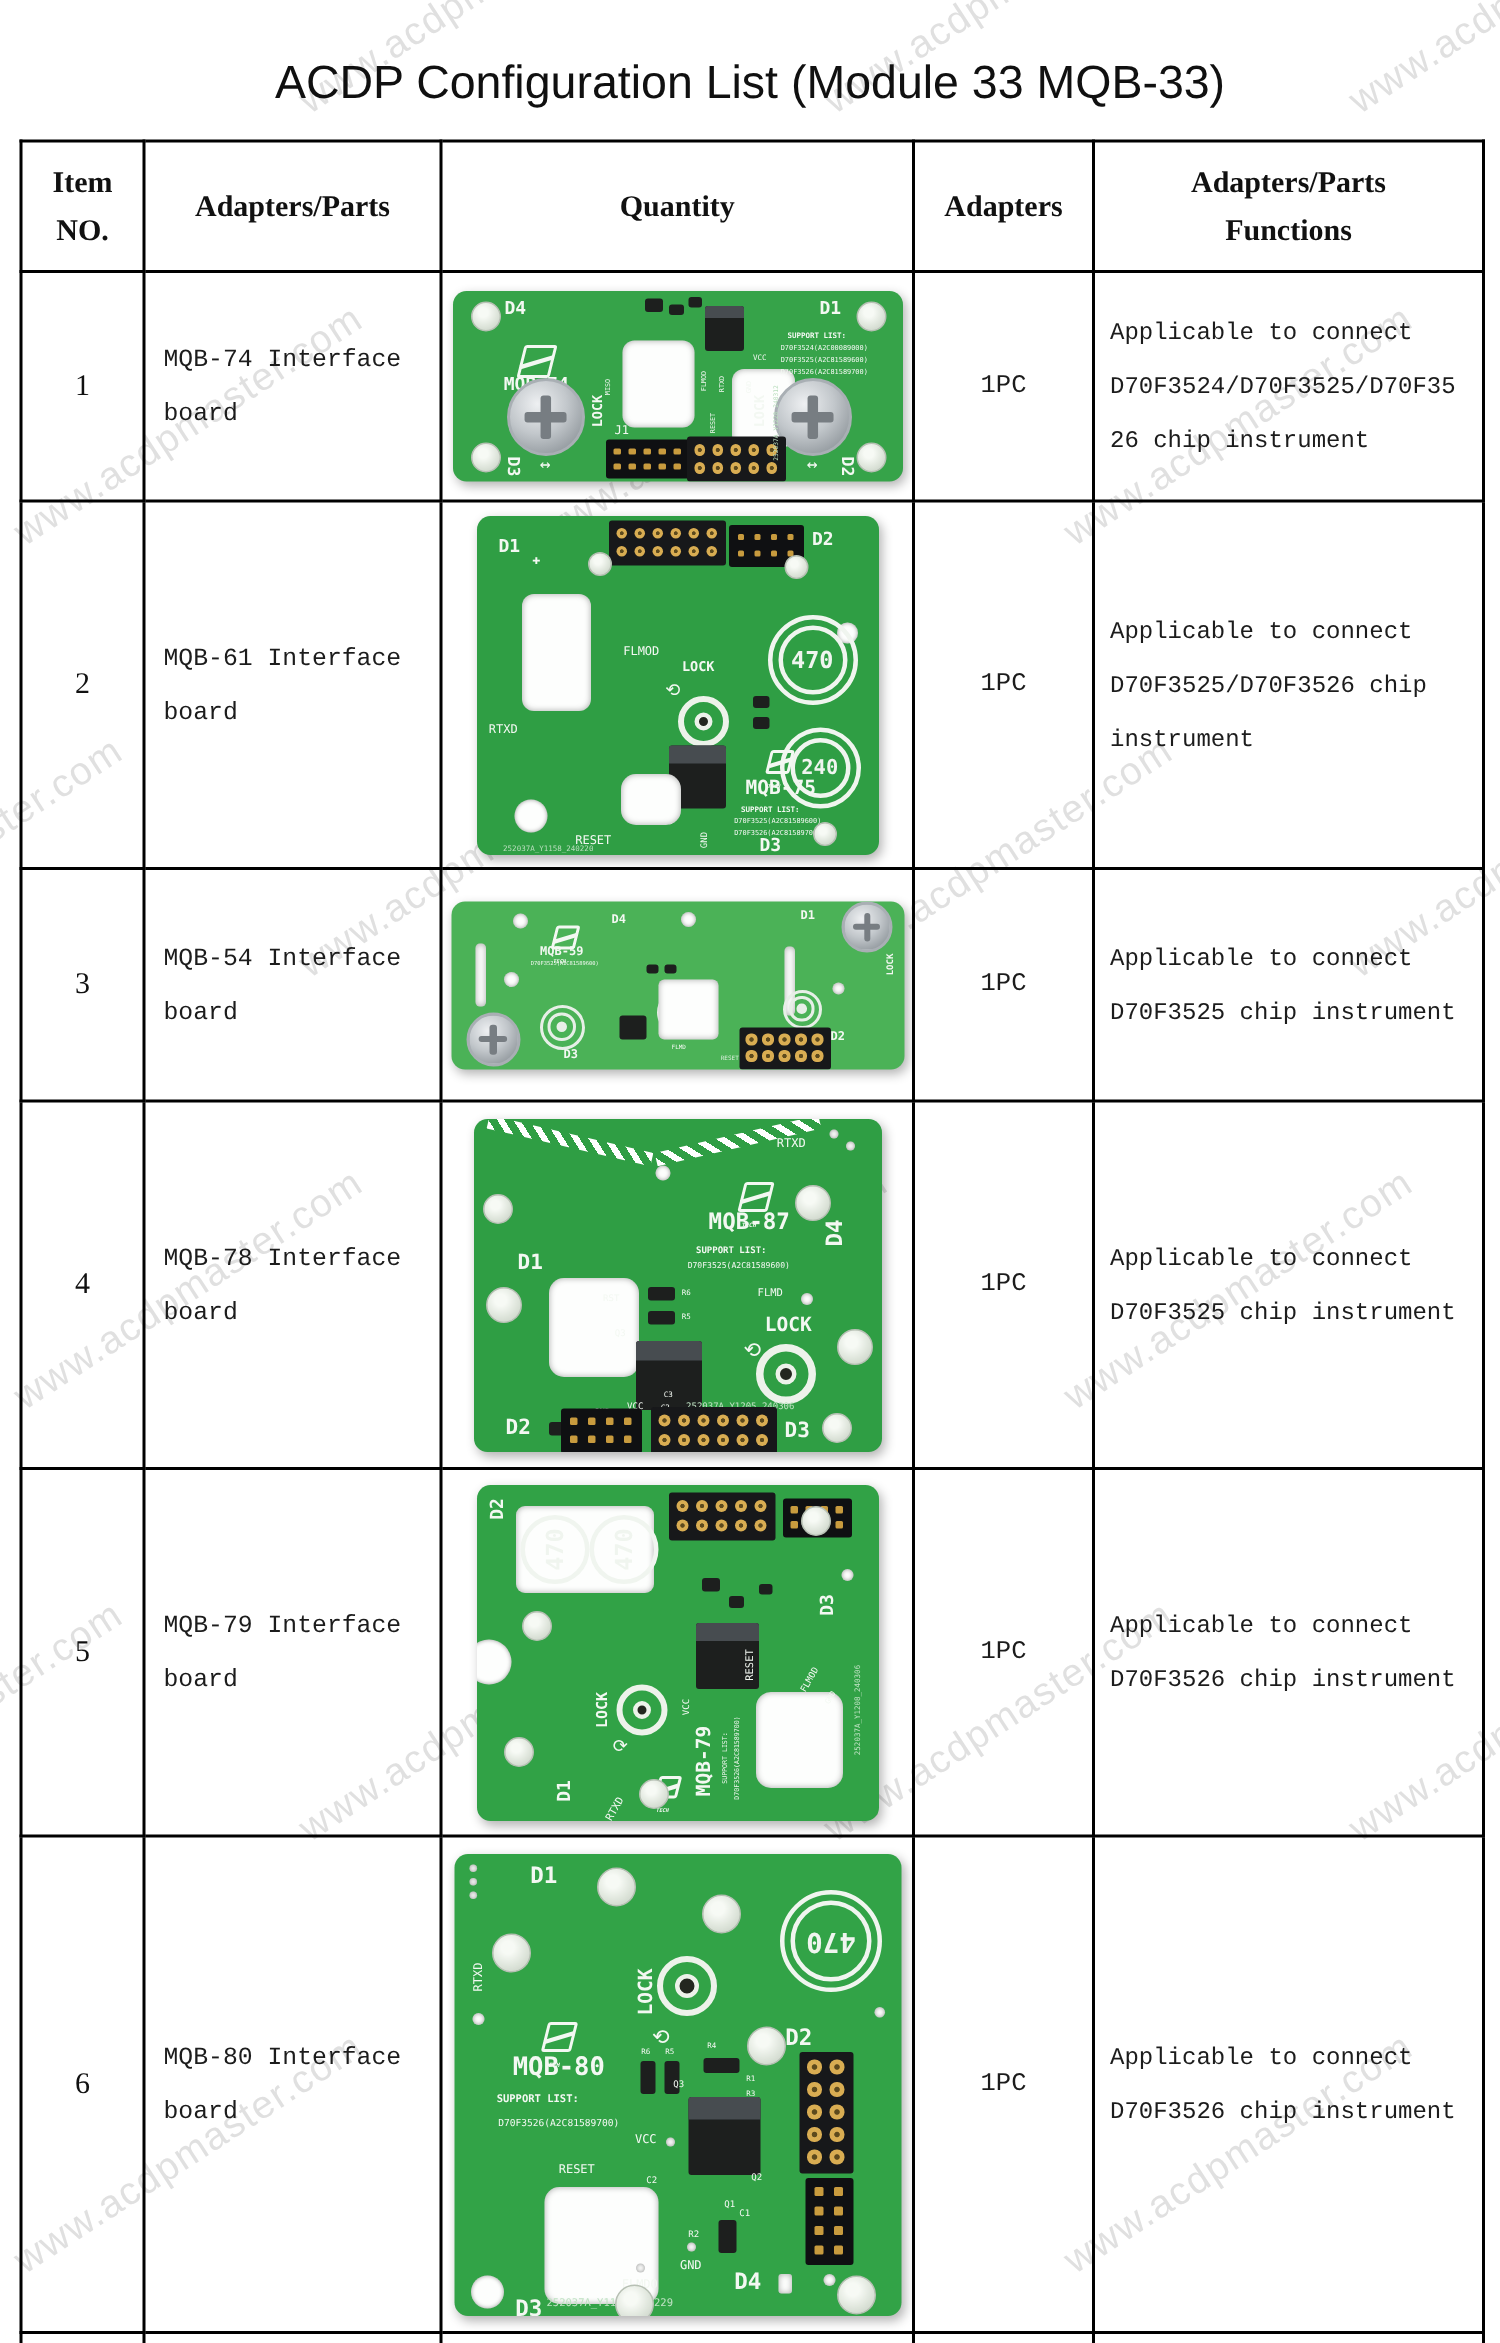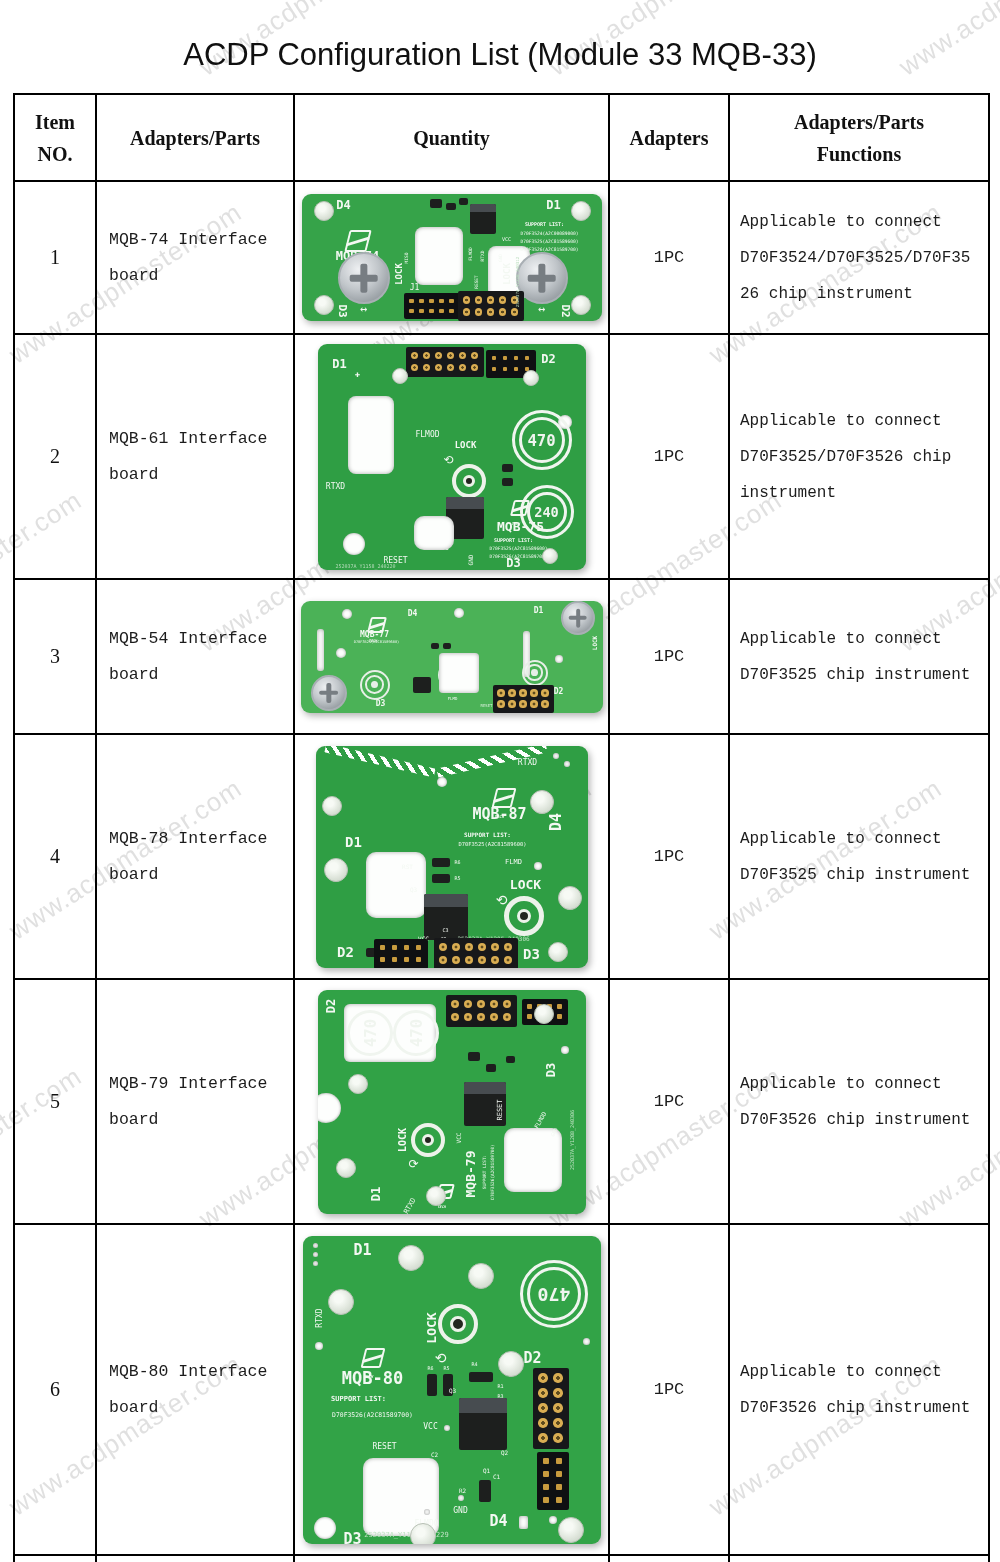--- a/index.html
+++ b/index.html
@@ -232,21 +232,21 @@
         </tr>
         <tr style="height: 155px;">
           <td class="c-item">3</td>
           <td class="c-part">MQB-54 Interface
 board</td>
           <td class="c-pic"><div class="pcb" style="width: 302px; height: 112px;"><div class="board" style="background: rgb(75, 178, 87);">
                 <div style="position: absolute; left: 68px; top: 16px; width: 16px; height: 16px; border: 2.5px solid rgb(243, 248, 242); transform: skewX(-14deg); border-radius: 2px;">
                   <div style="position: absolute; left: -10%; top: 45%; width: 120%; height: 2.5px; background: rgb(243, 248, 242); transform: rotate(-18deg);"></div>
                   <div style="position: absolute; left: 50%; top: 20px; color: rgb(243, 248, 242); font-size: 3.5px; font-weight: 700; transform: translateX(-50%);">TECH</div>
                 </div>
-                <div style="position: absolute; left: 74px; top: 33px; color: rgb(243, 248, 242); font-size: 8px; font-weight: 700; white-space: nowrap; transform: translate(-50%, -50%) rotate(0deg);">MQB-77</div>
+                <div style="position: absolute; left: 74px; top: 33px; color: rgb(243, 248, 242); font-size: 8px; font-weight: 700; white-space: nowrap; transform: translate(-50%, -50%) rotate(0deg);">MQB-59</div>
                 <div style="position: absolute; left: 76px; top: 41px; color: rgb(243, 248, 242); font-size: 3.6px; font-weight: 400; white-space: nowrap; transform: translate(-50%, -50%) rotate(0deg);">D70F3525(A2C81589600)</div>
                 <div style="position: absolute; left: 112px; top: 12px; color: rgb(243, 248, 242); font-size: 8px; font-weight: 700; white-space: nowrap; transform: translate(-50%, -50%) rotate(0deg);">D4</div>
                 <div style="position: absolute; left: 238px; top: 9px; color: rgb(243, 248, 242); font-size: 8px; font-weight: 700; white-space: nowrap; transform: translate(-50%, -50%) rotate(0deg);">D1</div>
                 <div style="position: absolute; left: 41px; top: 8px; width: 10px; height: 10px; border-radius: 50%; background: rgb(253, 254, 253); box-shadow: rgba(0, 0, 0, 0.4) 0px 0px 3px inset;"></div>
                 <div style="position: absolute; left: 153px; top: 7px; width: 10px; height: 10px; border-radius: 50%; background: rgb(253, 254, 253); box-shadow: rgba(0, 0, 0, 0.4) 0px 0px 3px inset;"></div>
                 <div style="position: absolute; left: 35px; top: 47px; width: 10px; height: 10px; border-radius: 50%; background: rgb(253, 254, 253); box-shadow: rgba(0, 0, 0, 0.4) 0px 0px 3px inset;"></div>
                 <div style="position: absolute; left: 254px; top: 54px; width: 8px; height: 8px; border-radius: 50%; background: rgb(253, 254, 253); box-shadow: rgba(0, 0, 0, 0.4) 0px 0px 3px inset;"></div>
                 <div style="position: absolute; left: 260px; top: 0px; width: 34px; height: 34px; border-radius: 50%; background: radial-gradient(circle at 38% 32%, rgb(238, 240, 242), rgb(194, 199, 203) 45%, rgb(143, 150, 155) 85%); border: 2px solid rgb(169, 175, 180);">
                   <div style="position: absolute; left: 50%; top: 50%; width: 18.7px; height: 4.42px; background: rgb(119, 125, 130); border-radius: 2px; transform: translate(-50%, -50%) rotate(0deg);"></div>
                   <div style="position: absolute; left: 50%; top: 50%; width: 18.7px; height: 4.42px; background: rgb(119, 125, 130); border-radius: 2px; transform: translate(-50%, -50%) rotate(90deg);"></div>

